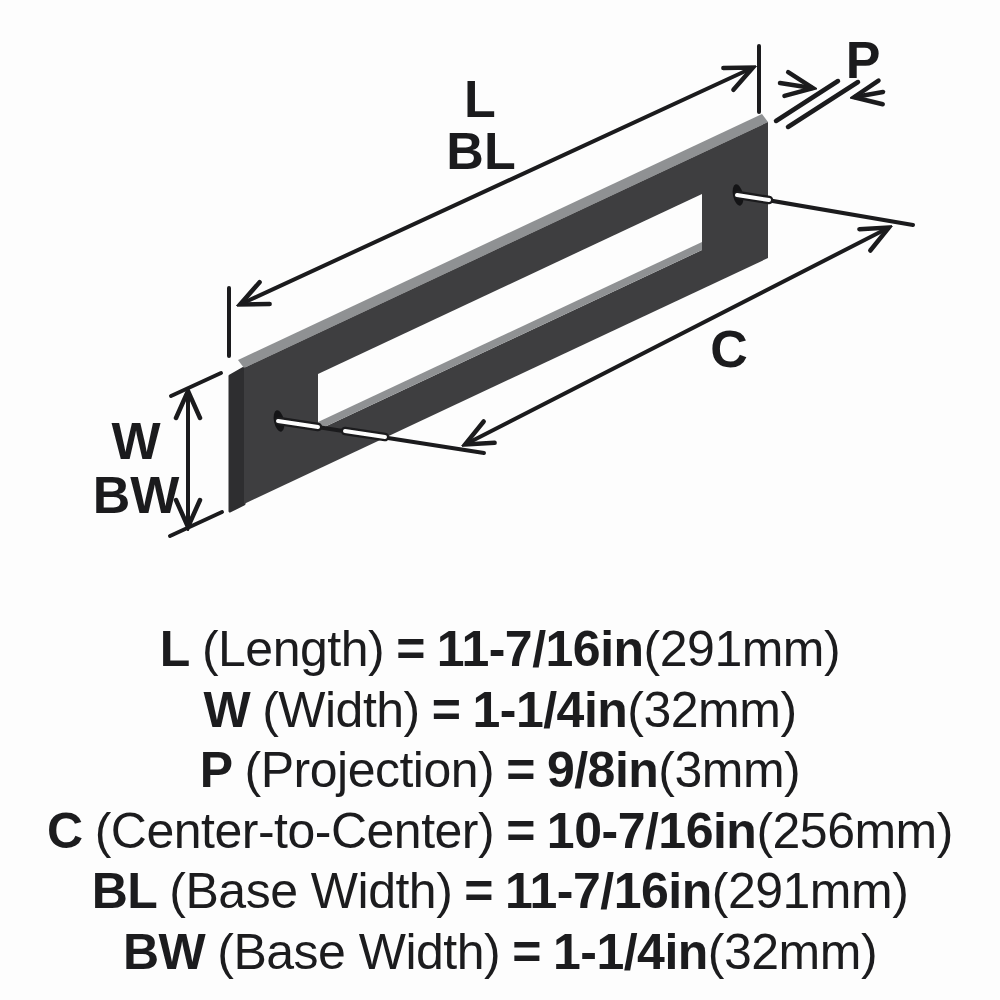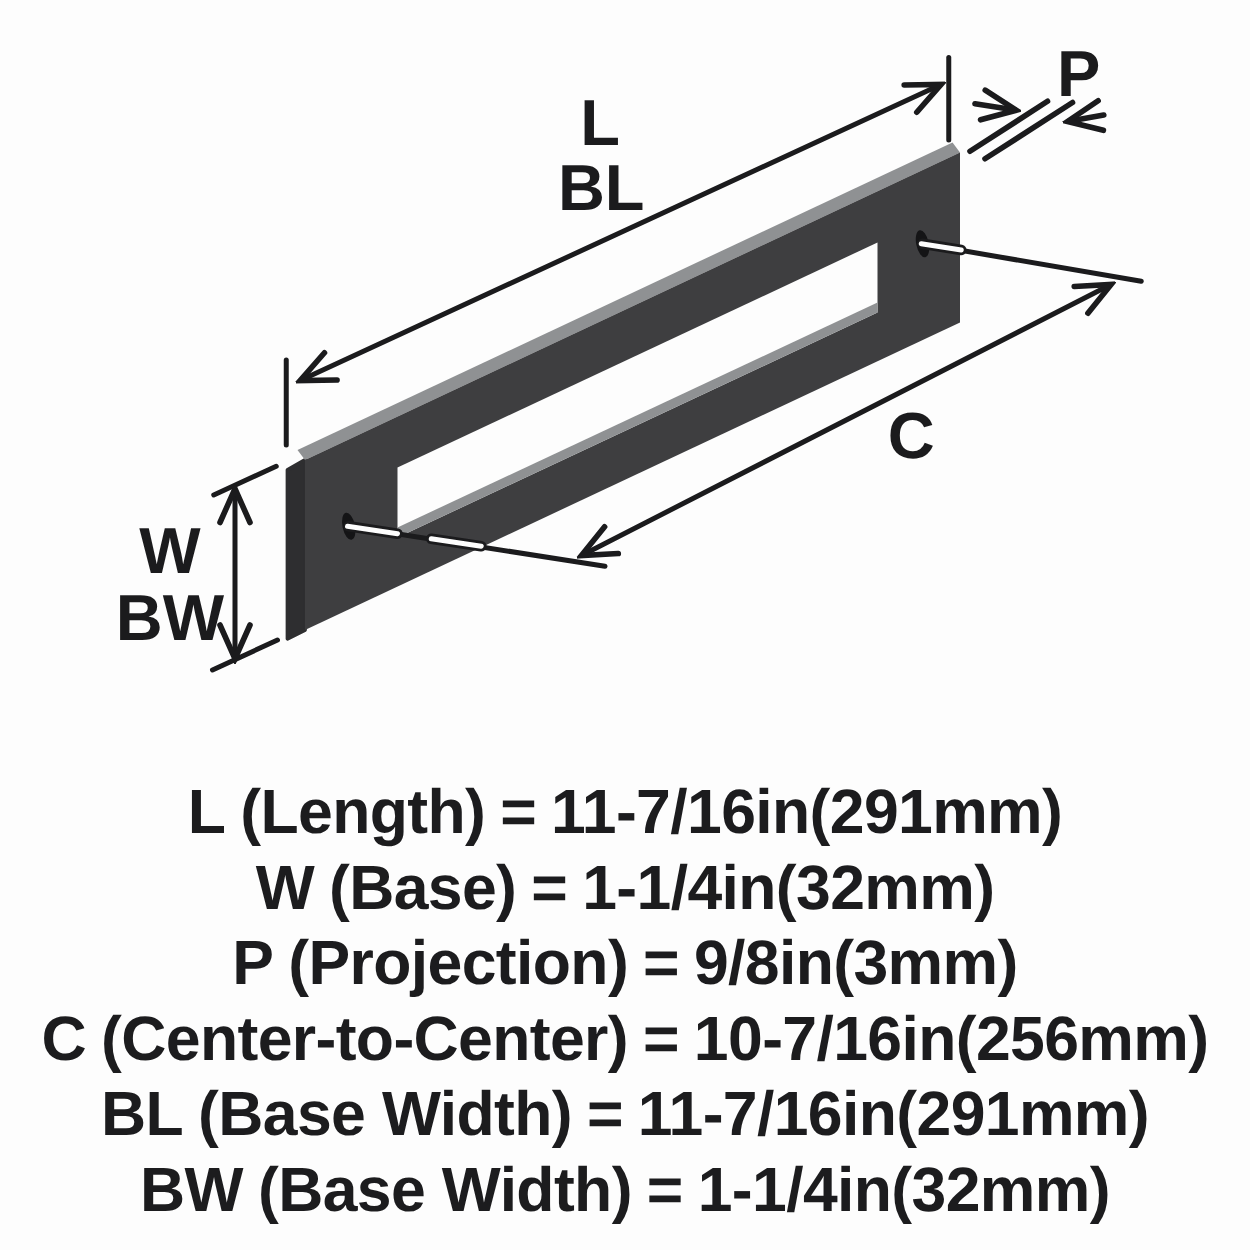--- a/index.html
+++ b/index.html
@@ -37,21 +37,21 @@
   }
   .spec-line {
     display: flex;
     justify-content: center;
     align-items: baseline;
     height: 60.5px;
     line-height: 60.5px;
     white-space: pre;
   }
   .spec-line .b { font-weight: 700; }
-  .spec-line .r { font-weight: 700; }
+  .spec-line .r { font-weight: 400; }
   .spec-abbr { margin-right: 12px; }
   .spec-name { margin-right: 12px; }
   .spec-eq   { margin-right: 12px; }
   .spec-value { margin-right: 0; text-align: center; }
   .spec-metric { margin-left: 0; }
 </style>
 </head>
 <body>
 
 <div class="stage">
@@ -125,21 +125,21 @@
     <div class="spec-line">
       <span class="b spec-abbr">L</span>
       <span class="r spec-name">(Length)</span>
       <span class="b spec-eq">=</span>
       <span class="b spec-value">11-7/16in</span>
       <span class="r spec-metric">(291mm)</span>
     </div>
 
     <div class="spec-line">
       <span class="b spec-abbr">W</span>
-      <span class="r spec-name">(Base)</span>
+      <span class="r spec-name">(Width)</span>
       <span class="b spec-eq">=</span>
       <span class="b spec-value">1-1/4in</span>
       <span class="r spec-metric">(32mm)</span>
     </div>
 
     <div class="spec-line">
       <span class="b spec-abbr">P</span>
       <span class="r spec-name">(Projection)</span>
       <span class="b spec-eq">=</span>
       <span class="b spec-value">9/8in</span>

